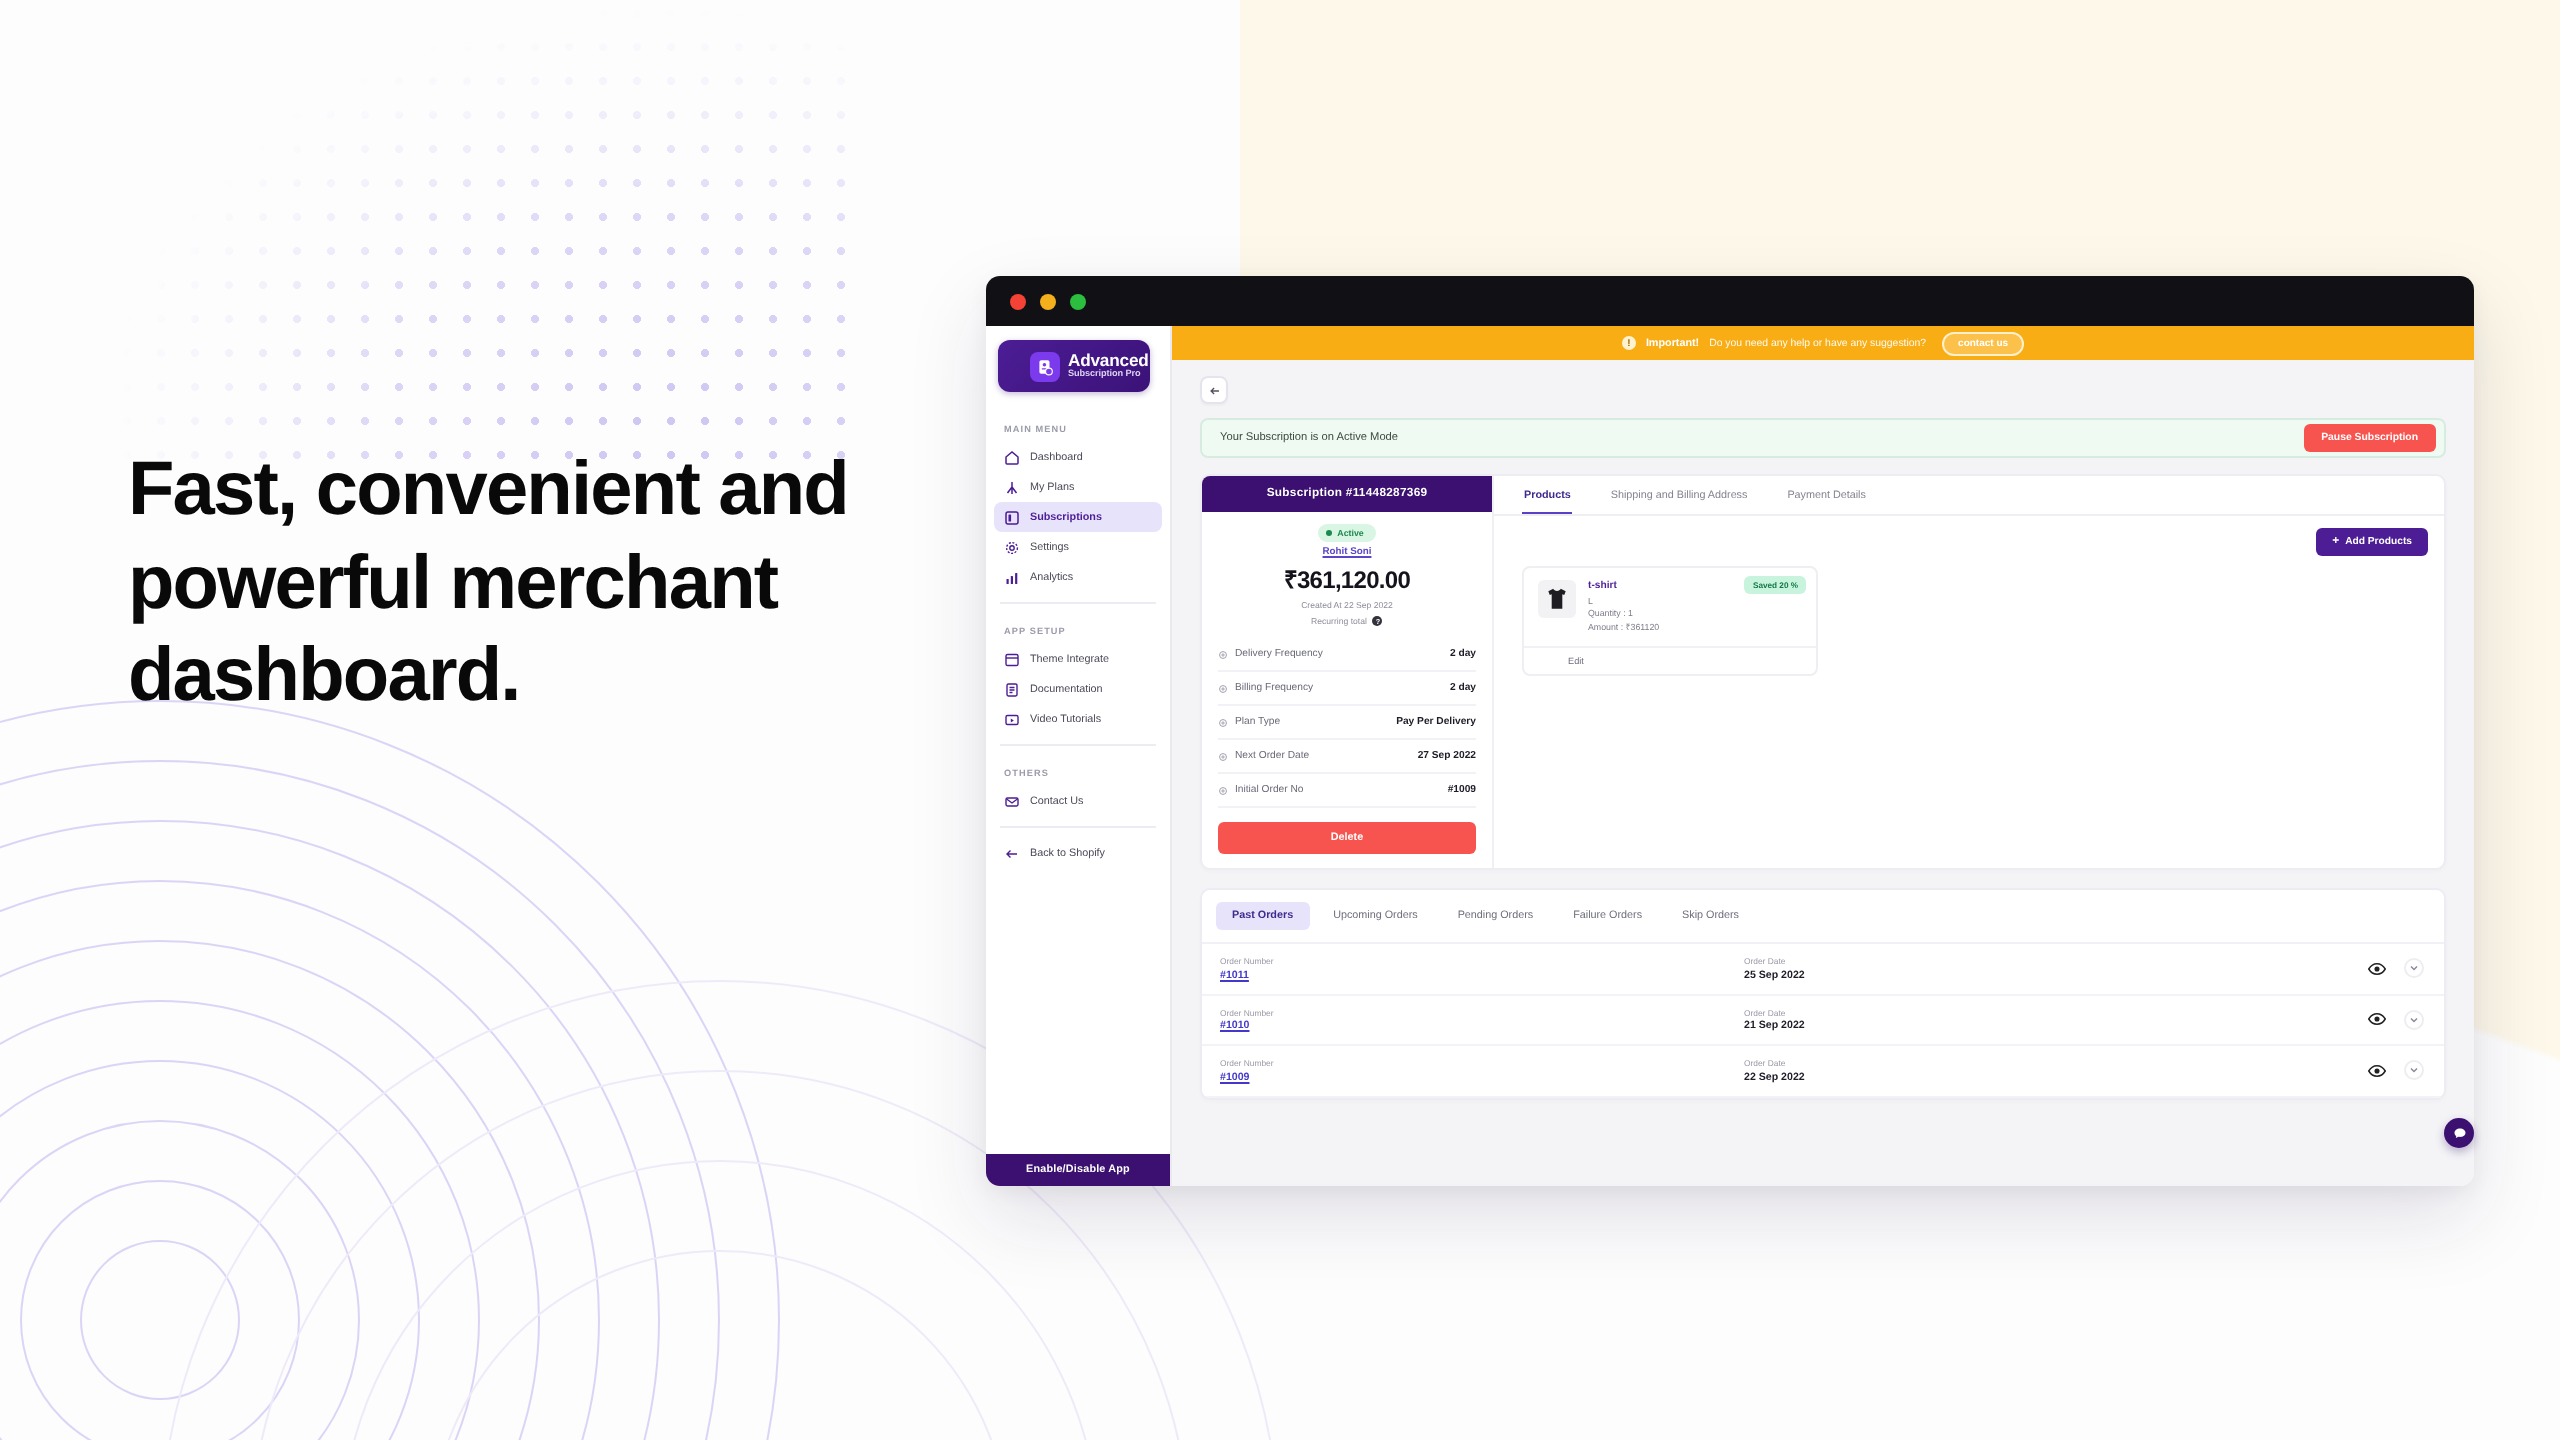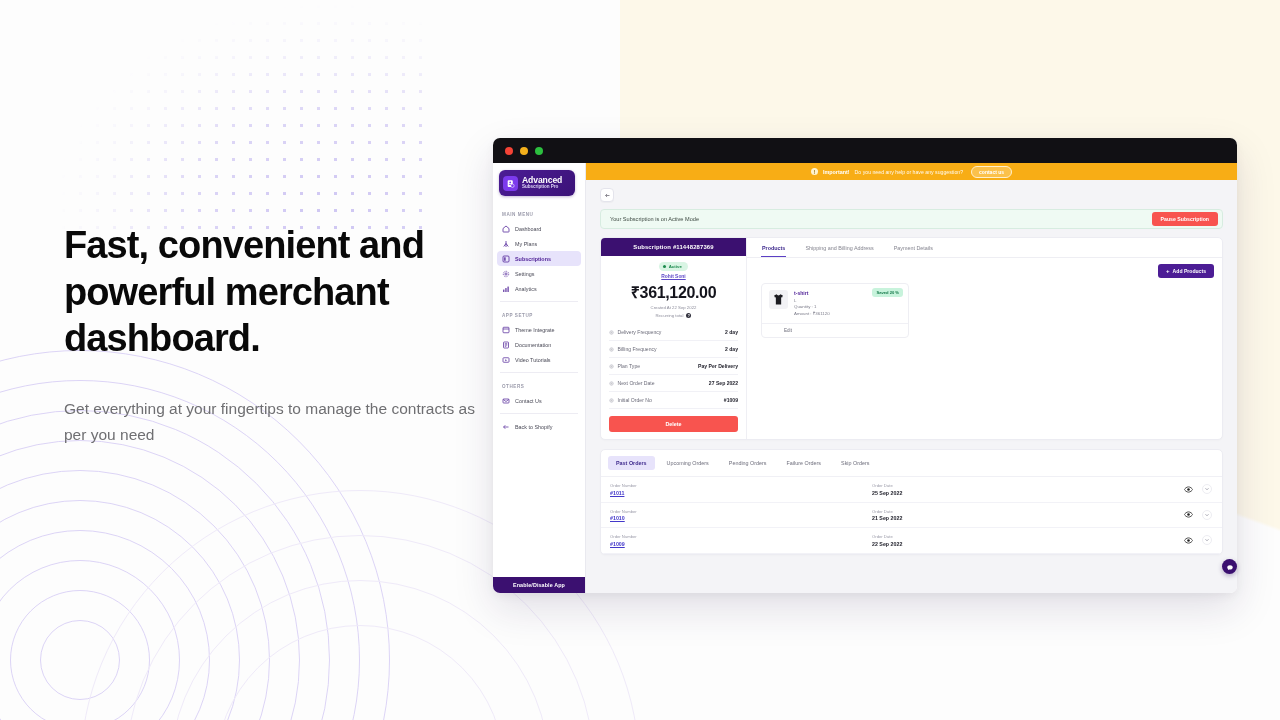--- a/index.html
+++ b/index.html
@@ -112,21 +112,21 @@
     display: flex;
     flex-direction: column;
   }
   .logo {
     margin: 7px 10px 10px 6px;
     height: 26px;
     background: linear-gradient(135deg, #4c1d95 0%, #3b1278 100%);
     border-radius: 6px;
     display: flex;
     align-items: center;
-    padding-left: 4px;
+    padding-left: 16px;
     gap: 4px;
     box-shadow: 0 1px 3px rgba(60,20,120,.3);
   }
   .logo-mark {
     width: 15px; height: 15px;
     background: #7c3aed;
     border-radius: 4px;
     display: flex; align-items: center; justify-content: center;
     flex: 0 0 auto;
   }
@@ -267,21 +267,21 @@
     align-self: center;
     margin-top: 3px;
     font-size: 4.9px;
     color: #5b46c7;
     text-decoration: underline;
     font-weight: 600;
   }
   .amount {
     align-self: center;
     margin-top: 2px;
-    font-size: 16px;
+    font-size: 12px;
     font-weight: 700;
     color: #14141c;
     letter-spacing: -0.35px;
   }
   .created {
     align-self: center;
     font-size: 4.3px;
     color: #8d8d9b;
     margin-top: 2px;
   }
@@ -461,21 +461,20 @@
 </div>
 <div class="bg-rings-sm">
   <span style="width:560px;height:560px"></span>
   <span style="width:470px;height:470px"></span>
   <span style="width:380px;height:380px"></span>
   <span style="width:290px;height:290px"></span>
 </div>
 
 <section class="hero">
   <h1>Fast, convenient and powerful merchant dashboard.</h1>
-  <p>Get everything at your fingertips to manage the contracts as per you need</p>
 </section>
 
 <section class="window">
 
   <div class="titlebar">
     <span class="dot red"></span>
     <span class="dot yellow"></span>
     <span class="dot green"></span>
   </div>
 

